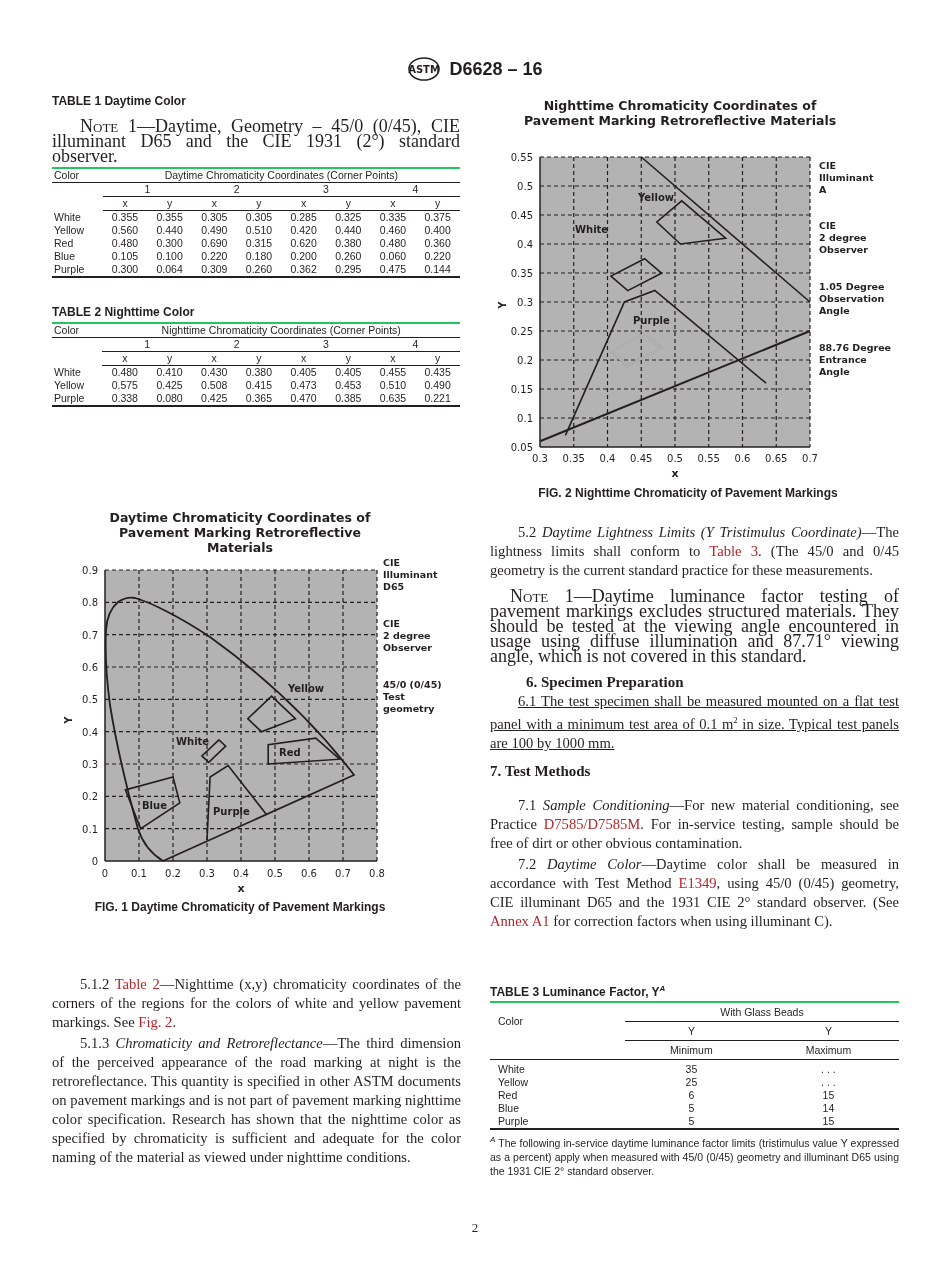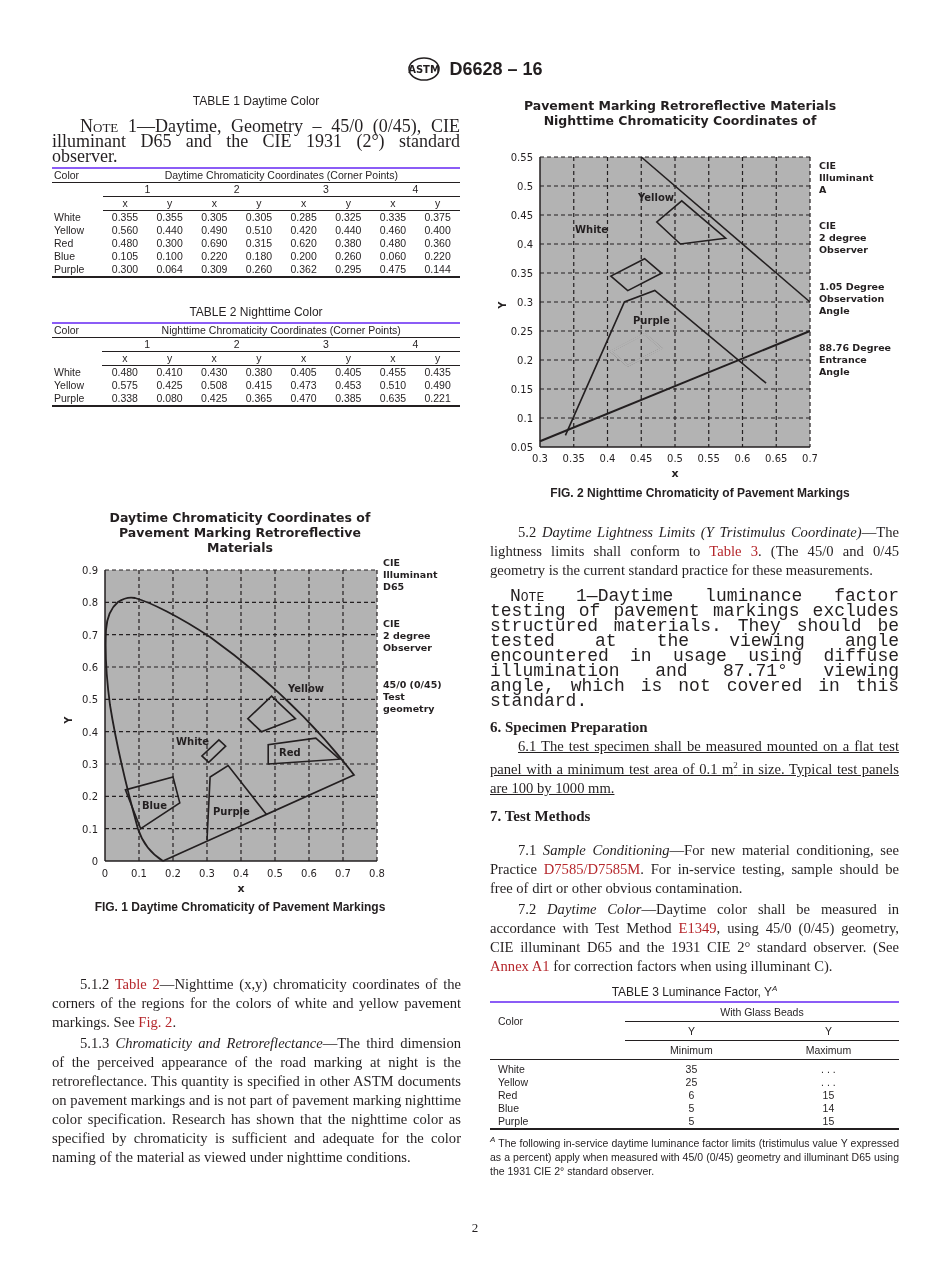--- a/index.html
+++ b/index.html
@@ -1,27 +1,27 @@
 <!DOCTYPE html>
 <html><head>
 <meta charset="utf-8">
 <style>
   html,body{margin:0;padding:0;background:#fff;}
   body{width:950px;height:1272px;position:relative;overflow:hidden;color:#231f20;font-family:"Liberation Serif",serif;}
   .abs{position:absolute;}
   .hdr{left:0;width:950px;top:56px;text-align:center;}
   .hdr .logo{display:inline-block;vertical-align:middle;width:34px;height:26px;}
   .hdr .code{display:inline-block;vertical-align:middle;font-family:"Liberation Sans",sans-serif;font-weight:bold;font-size:18px;margin-left:4px;}
-  .tbl-title{font-family:"Liberation Sans",sans-serif;font-weight:normal;font-size:12px;text-align:center;}
+  .tbl-title{font-family:"Liberation Sans",sans-serif;font-weight:bold;font-size:12px;text-align:left;}
   .note{font-size:18px;line-height:15px;text-align:justify;}
   .note .sc{font-variant:small-caps;}
   table.dt{border-collapse:collapse;font-family:"Liberation Sans",sans-serif;font-size:10.5px;width:100%;}
   table.dt td{padding:0 2px;line-height:13px;text-align:center;}
   table.dt td.l{text-align:left;padding-left:2px;}
-  .top2{border-top:2px solid #8b5cf6;}
+  .top2{border-top:2px solid #22c55e;}
   .bot2{border-bottom:2px solid #231f20;}
   .b1{border-bottom:1px solid #231f20;}
   p.body{margin:0;font-size:14.6px;line-height:19px;text-align:justify;text-indent:28px;}
   a.lnk{color:#b5262b;text-decoration:none;}
   h3.sec{margin:0;font-size:15px;font-weight:bold;}
   .figcap{font-family:"Liberation Sans",sans-serif;font-weight:bold;font-size:12px;text-align:center;}
   .ctitle{font-family:"DejaVu Sans",sans-serif;font-weight:bold;font-size:12.5px;text-align:center;line-height:15px;}
   svg text{font-family:"DejaVu Sans",sans-serif;}
   .fnote{font-family:"Liberation Sans",sans-serif;font-size:10.5px;line-height:14px;text-align:justify;}
 </style>
@@ -179,22 +179,22 @@
           <td>0.470</td>
           <td>0.385</td>
           <td>0.635</td>
           <td>0.221</td>
         </tr>
   </tbody>
     </table>
 </div>
 
 <div class="abs ctitle" style="left:500px;top:98px;width:360px;">
-  <div>Pavement Marking Retroreflective Materials</div>
-    <div>Nighttime Chromaticity Coordinates of</div>
+  <div>Nighttime Chromaticity Coordinates of</div>
+    <div>Pavement Marking Retroreflective Materials</div>
 </div>
 <svg class="abs" style="left:490px;top:145px;" width="420" height="340">
 
   <rect x="50" y="12" width="270" height="290" fill="#b3b3b3"></rect>
   <g stroke="#231f20" stroke-width="1.2" stroke-dasharray="4,3">
     <line x1="50" y1="12" x2="320" y2="12"></line>
       <line x1="50" y1="41" x2="320" y2="41"></line>
       <line x1="50" y1="70" x2="320" y2="70"></line>
       <line x1="50" y1="99" x2="320" y2="99"></line>
       <line x1="50" y1="128" x2="320" y2="128"></line>
@@ -270,21 +270,21 @@
       <text x="329" y="96">2 degree</text>
       <text x="329" y="108">Observer</text>
     <text x="329" y="145">1.05 Degree</text>
       <text x="329" y="157">Observation</text>
       <text x="329" y="169">Angle</text>
     <text x="329" y="206">88.76 Degree</text>
       <text x="329" y="218">Entrance</text>
       <text x="329" y="230">Angle</text>
   </g>
 </svg>
-<div class="abs figcap" style="left:490px;top:486px;width:420px;">FIG. 2 Nighttime Chromaticity of Pavement Markings</div>
+<div class="abs figcap" style="left:478px;top:486px;width:420px;">FIG. 2 Nighttime Chromaticity of Pavement Markings</div>
 
 <div class="abs ctitle" style="left:90px;top:510px;width:300px;">
   <div>Daytime Chromaticity Coordinates of</div>
     <div>Pavement Marking Retroreflective</div>
     <div>Materials</div>
 </div>
 <svg class="abs" style="left:60px;top:555px;" width="410" height="345">
 
   <rect x="45" y="15" width="272" height="291" fill="#b3b3b3"></rect>
   <g stroke="#231f20" stroke-width="1.2" stroke-dasharray="4,3">
@@ -364,22 +364,22 @@
 </svg>
 <div class="abs figcap" style="left:30px;top:900px;width:420px;">FIG. 1 Daytime Chromaticity of Pavement Markings</div>
 
 <div class="abs" style="left:52px;top:975px;width:409px;">
   <p class="body"><span>5.1.2 </span><a class="lnk">Table 2</a><span>—Nighttime (x,y) chromaticity coordinates of the corners of the regions for the colors of white and yellow pavement markings. See </span><a class="lnk">Fig. 2</a><span>.</span></p>
   <p class="body" style="margin-top:2px;"><span>5.1.3 </span><i>Chromaticity and Retroreflectance</i><span>—The third dimension of the perceived appearance of the road marking at night is the retroreflectance. This quantity is specified in other ASTM documents on pavement markings and is not part of pavement marking nighttime color specification. Research has shown that the nighttime color as specified by chromaticity is sufficient and adequate for the color naming of the material as viewed under nighttime conditions.</span></p>
 </div>
 
 <div class="abs" style="left:490px;top:523px;width:409px;">
   <p class="body"><span>5.2 </span><i>Daytime Lightness Limits (Y Tristimulus Coordinate)</i><span>—The lightness limits shall conform to </span><a class="lnk">Table 3</a><span>. (The 45/0 and 0/45 geometry is the current standard practice for these measurements.</span></p>
-  <div class="note" style="margin-top:9px;text-indent:20px;font-family:Liberation Mono, monospace;"><span class="sc">Note</span><span> 1—Daytime luminance factor testing of pavement markings excludes structured materials. They should be tested at the viewing angle encountered in usage using diffuse illumination and 87.71° viewing angle, which is not covered in this standard.</span></div>
-  <h3 class="sec" style="margin-top:10px;">6. Specimen Preparation</h3>
+  <div class="note" style="margin-top:9px;text-indent:20px;"><span class="sc">Note</span><span> 1—Daytime luminance factor testing of pavement markings excludes structured materials. They should be tested at the viewing angle encountered in usage using diffuse illumination and 87.71° viewing angle, which is not covered in this standard.</span></div>
+  <h3 class="sec" style="margin-top:10px;margin-left:36px;">6. Specimen Preparation</h3>
   <p class="body" style="margin-top:1px;text-decoration:underline;"><span>6.1 The test specimen shall be measured mounted on a flat test panel with a minimum test area of 0.1 m</span><sup style="font-size:9px;">2</sup><span> in size. Typical test panels are 100 by 1000 mm.</span></p>
   <h3 class="sec" style="margin-top:10px;">7. Test Methods</h3>
   <p class="body" style="margin-top:16px;"><span>7.1 </span><i>Sample Conditioning</i><span>—For new material conditioning, see Practice </span><a class="lnk">D7585/D7585M</a><span>. For in-service testing, sample should be free of dirt or other obvious contamination.</span></p>
   <p class="body" style="margin-top:2px;"><span>7.2 </span><i>Daytime Color</i><span>—Daytime color shall be measured in accordance with Test Method </span><a class="lnk">E1349</a><span>, using 45/0 (0/45) geometry, CIE illuminant D65 and the 1931 CIE 2° standard observer. (See </span><a class="lnk">Annex A1</a><span> for correction factors when using illuminant C).</span></p>
 </div>
 
 <div class="abs" style="left:490px;top:984px;width:409px;">
   <div class="tbl-title"><span>TABLE 3 Luminance Factor, Y</span><sup style="font-style:italic;font-size:8px;">A</sup></div>
   <table class="dt" style="margin-top:2px;font-size:10.5px;">
     <tbody>

